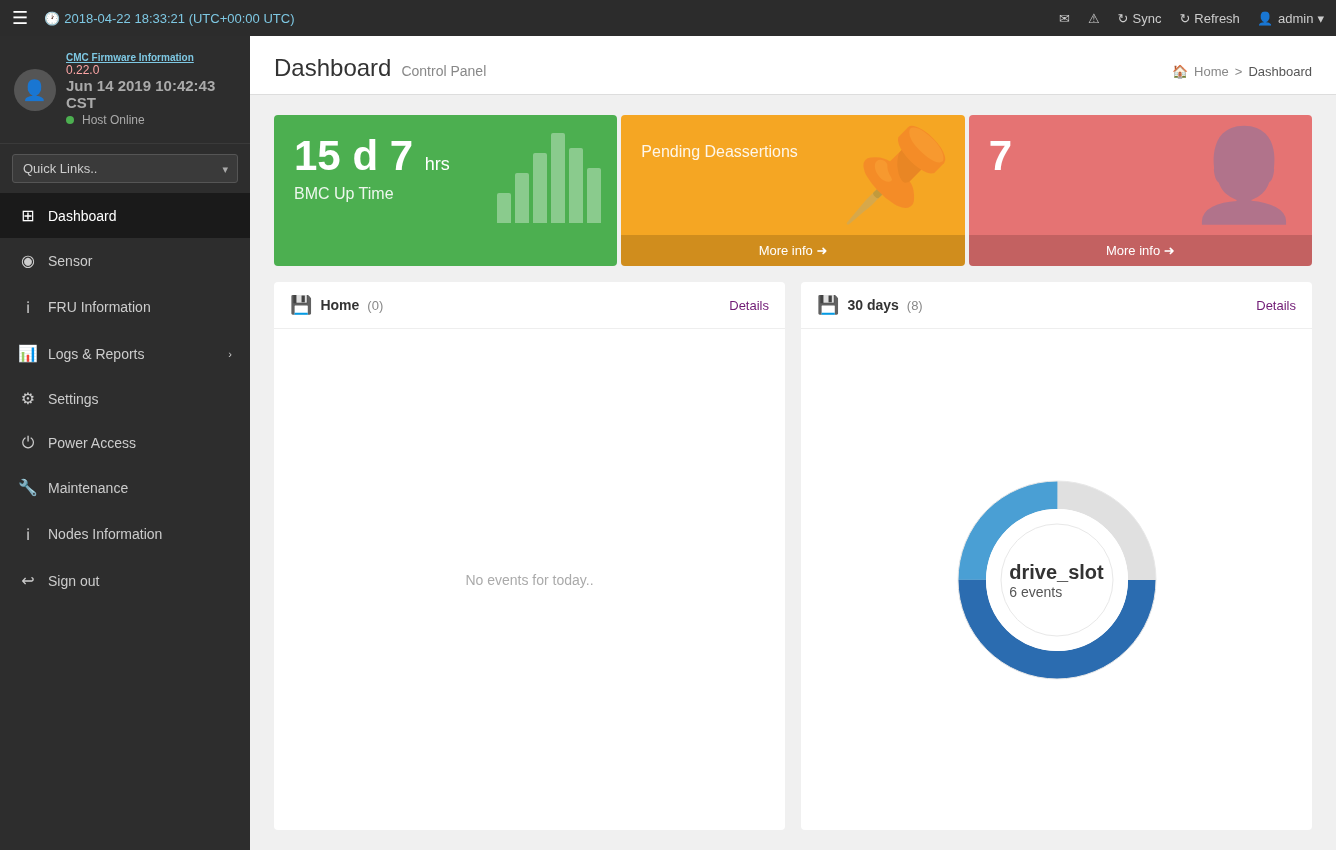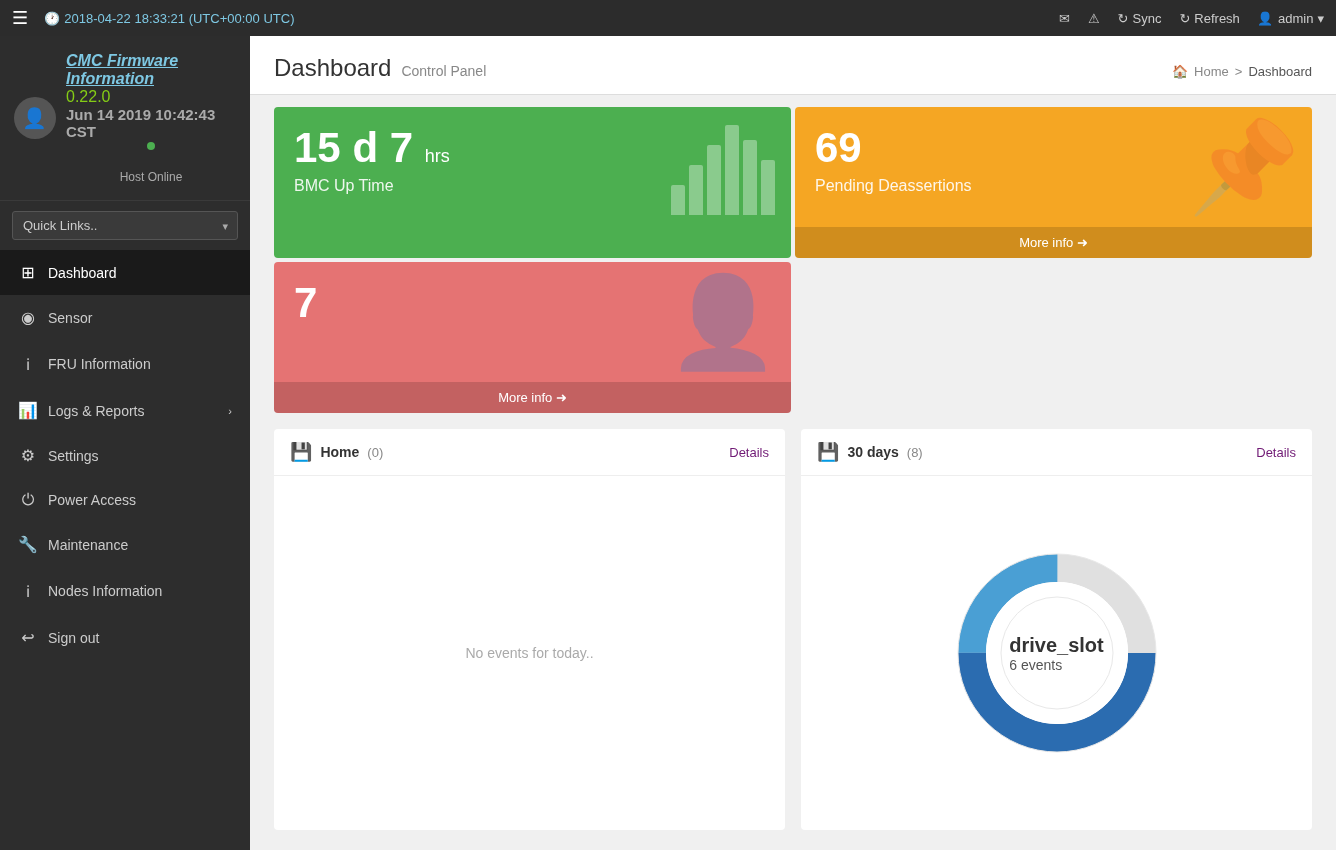--- a/index.html
+++ b/index.html
@@ -48,29 +48,28 @@
     }
     .avatar-circle {
       width: 42px; height: 42px;
       background: #555;
       border-radius: 50%;
       display: flex; align-items: center; justify-content: center;
       color: #ccc; font-size: 20px; flex-shrink: 0;
     }
     .profile-info .firmware-link {
       color: #7ec8e3;
-      font-size: 16px;
+      font-size: 10px;
       font-weight: bold;
       text-decoration: underline;
       cursor: pointer;
-      font-style: italic;
-    }
-    .profile-info .version { font-size: 16px; color: #84cc16; }
+    }
+    .profile-info .version { font-size: 12px; color: #fca5a5; }
     .profile-info .datetime { font-size: 15px; color: #aaa; font-weight: bold; }
-    .profile-info .host-status { font-size: 12px; color: #aaa; display: flex; align-items: center; gap: 20px; margin-top: 2px; flex-direction: column; }
+    .profile-info .host-status { font-size: 12px; color: #aaa; display: flex; align-items: center; gap: 8px; margin-top: 2px; }
     .host-dot { width: 8px; height: 8px; border-radius: 50%; background: #4caf50; display: inline-block; }
 
     .quick-links {
       margin: 10px 12px;
       position: relative;
     }
     .quick-links select {
       width: 100%;
       background: #3a3a3a;
       color: #ccc;
@@ -123,23 +122,23 @@
     }
     .page-title-group { display: flex; align-items: baseline; gap: 10px; }
     .page-title { font-size: 24px; font-weight: 300; color: #333; }
     .page-subtitle { font-size: 14px; color: #888; }
     .breadcrumb { font-size: 13px; color: #888; display: flex; align-items: center; gap: 6px; }
     .breadcrumb .current { color: #555; }
 
     
     .cards-top {
       display: grid;
-      grid-template-columns: 1fr 1fr;
+      grid-template-columns: 1fr 1fr 1fr;
       gap: 4px;
-      padding: 12px 24px 0;
+      padding: 20px 24px 0;
     }
     .card {
       border-radius: 4px;
       overflow: hidden;
       position: relative;
       color: #fff;
     }
     .card-body {
       padding: 20px 20px 16px;
       min-height: 120px;
@@ -380,21 +379,20 @@
             <div class="bar" style="height:90px"></div>
             <div class="bar" style="height:75px"></div>
             <div class="bar" style="height:55px"></div>
           </div>
         </div>
       </div>
 
       <div class="card card-orange">
         <div class="card-body">
           <div>
-            <div class="card-big-number">69</div>
             <div class="card-label">Pending Deassertions</div>
           </div>
           <div class="card-icon-bg" style="font-size:90px;right:12px;top:50%;transform:translateY(-50%)">📌</div>
         </div>
         <div class="card-footer">
           <span>More info</span>
           <span> ➜</span>
         </div>
       </div>
 

